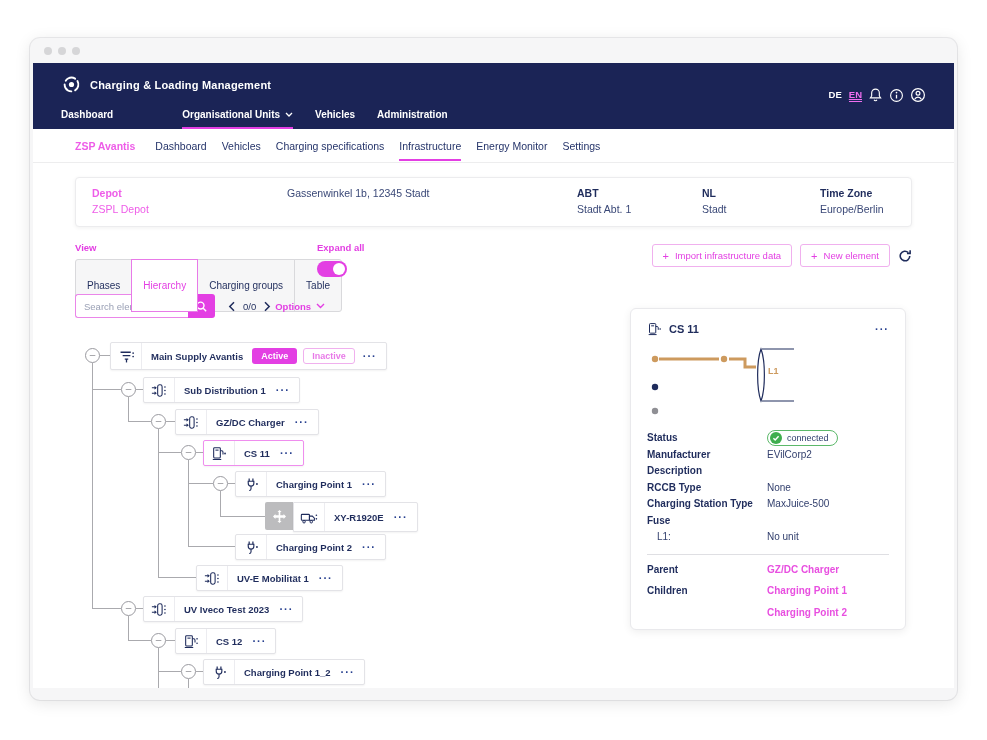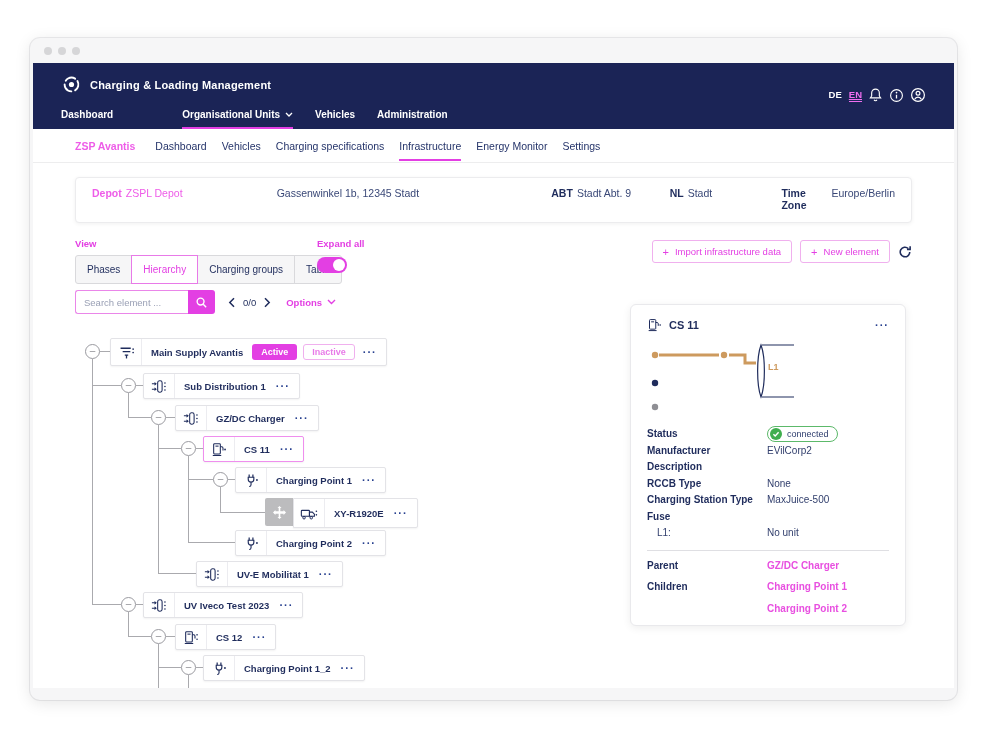--- a/index.html
+++ b/index.html
@@ -27,31 +27,31 @@
   
   .sub-nav{height:33px;display:flex;align-items:center;padding:0 42px;
            border-bottom:1px solid #ededee;font-size:10.5px;color:#25346a;}
   .sub-nav .org{color:#ee5ce8;font-weight:bold;margin-right:20px;}
   .sub-nav .sn-item{margin-right:15px;position:relative;cursor:pointer;}
   .sub-nav .sn-item.active:after{content:"";position:absolute;left:0;right:0;bottom:-9px;
            height:2px;background:#e33fe3;}
   
   .depot-card{margin:14px 42px 0;background:#fff;border:1px solid #ececee;border-radius:4px;
               box-shadow:0 1px 4px rgba(0,0,0,.06);display:flex;padding:9px 16px 11px;}
-  .dc-col{display:flex;flex-direction:row;gap:4px;}
+  .dc-col{display:flex;flex-direction:column;gap:4px;}
   .dc-label{font-size:10.5px;font-weight:bold;color:#1f2c5c;}
   .dc-value{font-size:10.5px;color:#3a4877;}
   .dc-col.pink .dc-label,.dc-col.pink .dc-value{color:#ee5ce8;}
   .dc-c0{width:195px;} .dc-c1{width:290px;} .dc-c2{width:125px;} .dc-c3{width:118px;}
   
   .controls{position:relative;margin:15px 42px 0;height:46px;}
   .mini-label{font-size:9.5px;font-weight:bold;color:#e33fe3;}
   .segmented{margin-top:6px;display:inline-flex;}
   .seg{font-size:10px;color:#1f2c5c;background:#f6f6f7;border:1px solid #d9d9dc;
-       padding:8px 11px;margin-left:-1px;cursor:pointer;position:relative;}
+       padding:20px 11px;margin-left:-1px;cursor:pointer;position:relative;}
   .seg:first-child{border-radius:3px 0 0 3px;margin-left:0;}
   .seg:last-child{border-radius:0 3px 3px 0;}
   .seg.active{background:#fff;border:1px solid #e87ae8;color:#e33fe3;z-index:1;}
   .expand-wrap{position:absolute;left:242px;top:0;}
   .toggle{margin-top:8px;width:30px;height:16px;border-radius:8px;background:#e33fe3;
           position:relative;cursor:pointer;}
   .toggle .knob{position:absolute;right:2px;top:2px;width:12px;height:12px;border-radius:50%;
           background:#fff;}
   .ctrl-buttons{position:absolute;right:0;top:2px;display:flex;gap:8px;align-items:center;}
   .btn-outline{display:inline-flex;align-items:center;gap:6px;border:1px solid #f0b0ee;
@@ -63,21 +63,21 @@
   .main-area{position:relative;margin:0 42px;height:437px;}
   .search-row{position:absolute;left:0;top:6px;display:flex;align-items:center;}
   .search-input{width:96px;height:22px;border:1px solid #ea86e9;border-right:none;
         border-radius:3px 0 0 3px;font-size:9.5px;padding:0 8px;color:#556;outline:none;
         font-family:"Liberation Sans",sans-serif;}
   .search-input::placeholder{color:#9aa0b5;}
   .search-btn{width:27px;height:24px;background:#e33fe3;border:none;border-radius:0 3px 3px 0;
         display:flex;align-items:center;justify-content:center;cursor:pointer;}
   .pager{display:flex;align-items:center;gap:7px;margin-left:13px;}
   .pager .counter{font-size:9.5px;color:#1f2c5c;}
-  .options{display:flex;align-items:center;gap:5px;margin-left:15px;color:#e33fe3;
+  .options{display:flex;align-items:center;gap:5px;margin-left:4px;color:#e33fe3;
         font-size:9.5px;font-weight:bold;cursor:pointer;}
   
   .tree{position:absolute;left:0;top:47px;width:520px;height:390px;}
   .vline,.hline{position:absolute;background:#aaaaae;}
   .vline{width:1px;} .hline{height:1px;}
   .knot{position:absolute;width:15px;height:15px;box-sizing:border-box;border:1px solid #9a9aa0;
         border-radius:50%;background:#fff;color:#8f8f95;font-size:10px;line-height:12px;
         text-align:center;cursor:pointer;z-index:2;}
   .node{position:absolute;height:24px;background:#fff;border:1px solid #e3e3e7;
         border-radius:2px;display:inline-flex;align-items:center;
@@ -201,21 +201,21 @@
     <div class="depot-card">
       <div class="dc-col pink dc-c0">
         <span class="dc-label">Depot</span>
         <span class="dc-value">ZSPL Depot</span>
       </div>
       <div class="dc-col dc-c1">
         <span class="dc-value">Gassenwinkel 1b, 12345 Stadt</span>
       </div>
       <div class="dc-col dc-c2">
         <span class="dc-label">ABT</span>
-        <span class="dc-value">Stadt Abt. 9</span>
+        <span class="dc-value">Stadt Abt. 1</span>
       </div>
       <div class="dc-col dc-c3">
         <span class="dc-label">NL</span>
         <span class="dc-value">Stadt</span>
       </div>
       <div class="dc-col">
         <span class="dc-label">Time Zone</span>
         <span class="dc-value">Europe/Berlin</span>
       </div>
     </div>

